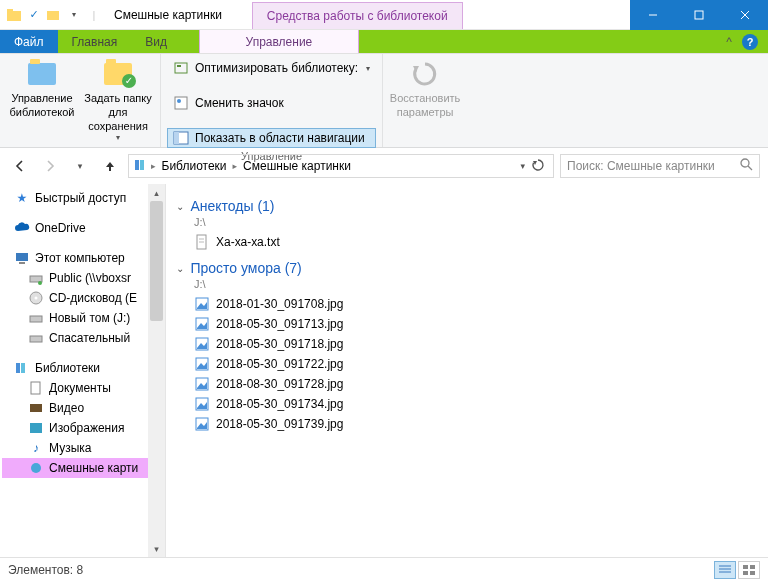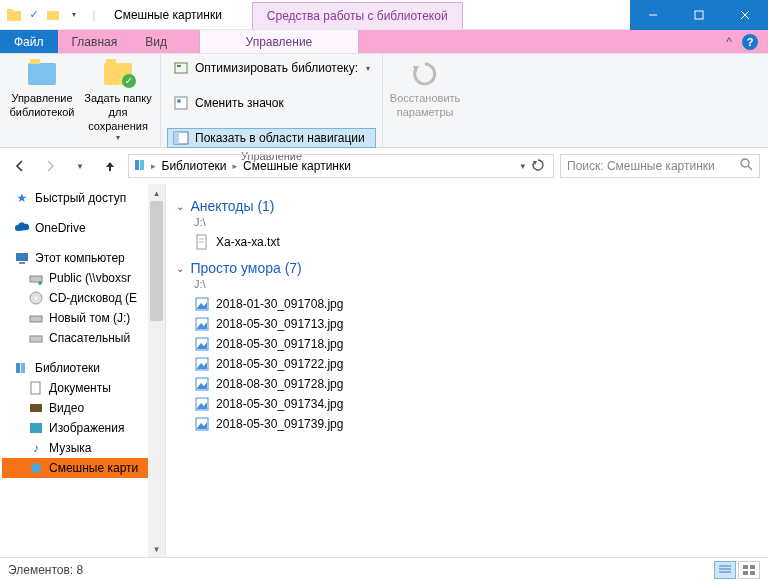--- a/index.html
+++ b/index.html
@@ -11,21 +11,21 @@
 .qat-icon { width: 16px; height: 16px; display: flex; align-items: center; justify-content: center; font-size: 11px; }
 .title-text { margin-left: 8px; font-size: 12px; }
 .titlebar-center { flex: 1; }
 .contextual-tab { background: #f4e6f7; border: 1px solid #d8a8e0; border-bottom: none; color: #8a3a9c; font-size: 12px; padding: 6px 14px; position: relative; top: 1px; }
 .win-controls { display: flex; }
 .win-btn { width: 46px; height: 30px; display: flex; align-items: center; justify-content: center; color: #000; font-size: 11px; }
 .win-btn svg { width: 10px; height: 10px; }
 .win-bg-blue { background: #1979ca; color: #fff; }
 
 
-.tabrow { height: 24px; display: flex; align-items: stretch; border-bottom: 1px solid #e1e1e1; background: #f9a8d4; }
+.tabrow { height: 24px; display: flex; align-items: stretch; border-bottom: 1px solid #e1e1e1; background: #84cc16; }
 .tab { padding: 4px 14px; font-size: 12px; color: #444; display: flex; align-items: center; cursor: default; }
 .tab.file { background: #1979ca; color: #fff; }
 .tab.contextual { background: #fdf6fe; border-left: 1px solid #d8a8e0; border-right: 1px solid #d8a8e0; color: #6a3a7c; }
 .tabrow-spacer { flex: 1; }
 .tabrow-right { display: flex; align-items: center; gap: 10px; padding-right: 10px; }
 .help-icon { width: 16px; height: 16px; border-radius: 50%; background: #1979ca; color: #fff; display: flex; align-items: center; justify-content: center; font-size: 11px; font-weight: bold; }
 
 
 .ribbon { height: 94px; background: #f5f6f7; border-bottom: 1px solid #dadbdc; display: flex; }
 .rgroup { border-right: 1px solid #e1e2e3; display: flex; flex-direction: column; padding: 2px 6px 0; }
@@ -49,21 +49,21 @@
 .bc-spacer { flex: 1; }
 .bc-end { display: flex; align-items: center; gap: 6px; padding-right: 4px; color: #555; }
 .searchbox { width: 200px; height: 24px; border: 1px solid #d9d9d9; display: flex; align-items: center; padding: 0 6px; color: #888; font-size: 12px; justify-content: space-between; gap: 16px; }
 
 
 .main { display: flex; height: calc(581px - 30px - 24px - 94px - 36px - 24px); }
 .navpane { width: 166px; border-right: 1px solid #e5e5e5; overflow: hidden; position: relative; background: #fff; }
 .navpane-inner { padding: 4px 0 4px 2px; }
 .tree-item { display: flex; align-items: center; gap: 5px; padding: 2px 4px 2px 12px; font-size: 12px; white-space: nowrap; overflow: hidden; }
 .tree-item.l2 { padding-left: 26px; }
-.tree-item.selected { background: #f97316; }
+.tree-item.selected { background: #f0abfc; }
 .tree-item .ico { width: 16px; height: 16px; display: flex; align-items: center; justify-content: center; flex-shrink: 0; }
 .tree-gap { height: 10px; }
 .nav-scroll { position: absolute; right: 0; top: 0; width: 17px; height: 100%; background: #f0f0f0; display: flex; flex-direction: column; }
 .nav-scroll .arrow { height: 17px; display: flex; align-items: center; justify-content: center; color: #606060; font-size: 9px; }
 .nav-scroll .track { flex: 1; position: relative; }
 .nav-scroll .thumb { position: absolute; left: 2px; right: 2px; top: 0; height: 120px; background: #cdcdcd; border-radius: 2px; }
 
 .content { flex: 1; overflow: auto; padding: 6px 10px; }
 .group-header { display: flex; align-items: center; gap: 6px; margin: 8px 0 2px; }
 .group-chevron { color: #555; font-size: 10px; }

